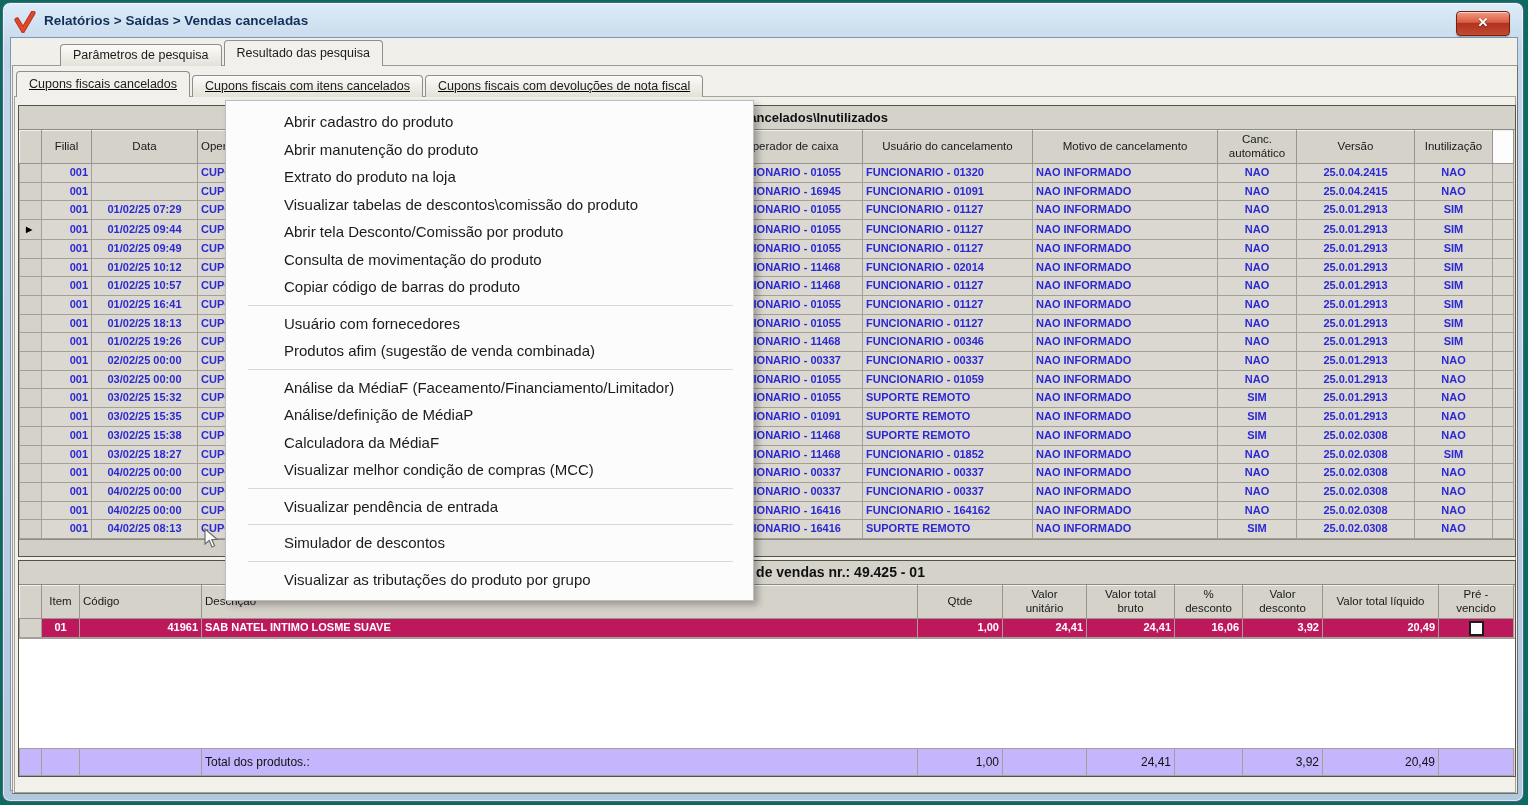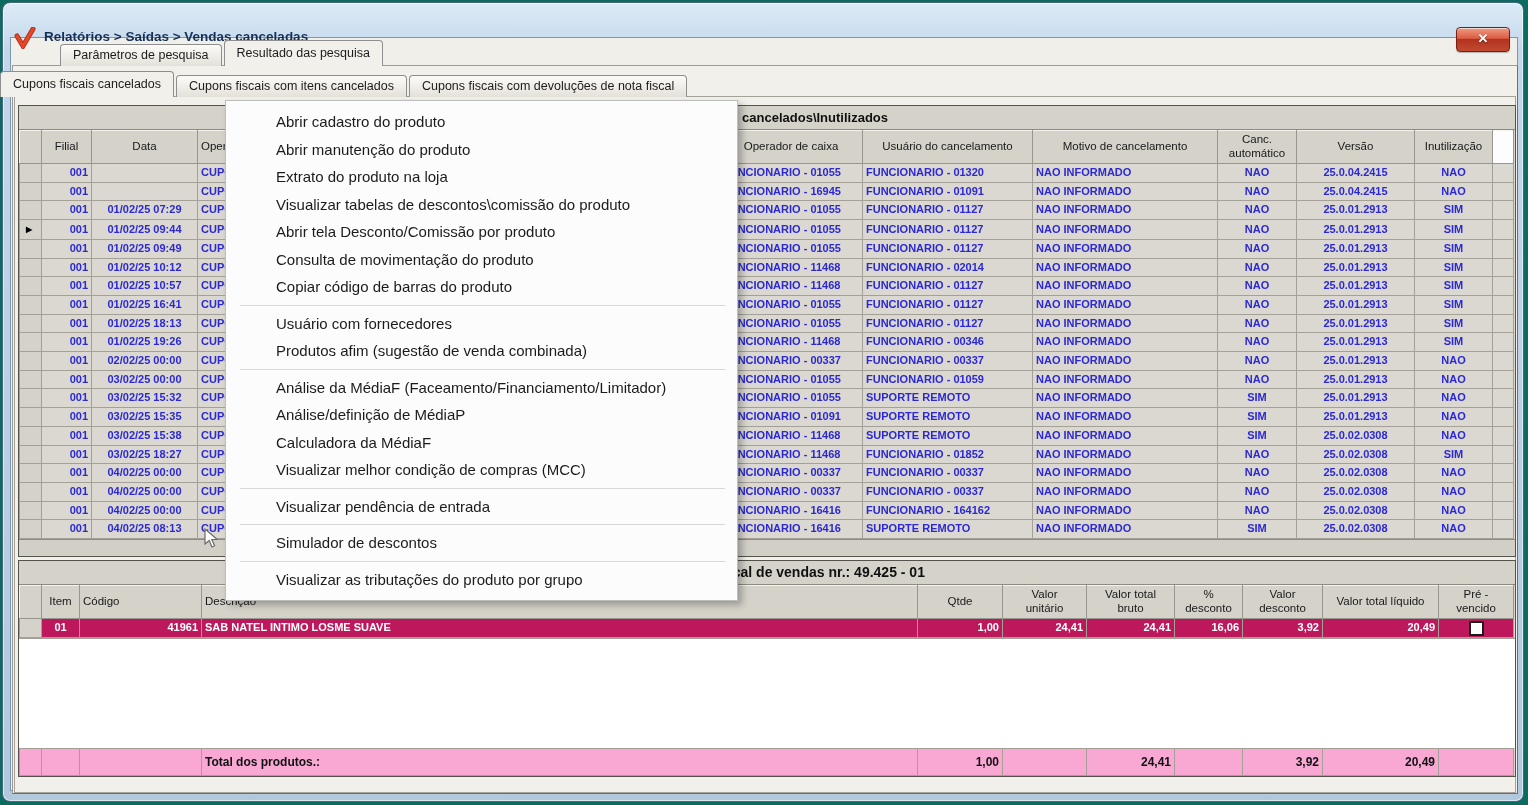--- a/index.html
+++ b/index.html
@@ -2,35 +2,35 @@
 <html><head>
 <meta charset="utf-8">
 <style>
   html,body{margin:0;padding:0;background:#0d6a60;}
   .screen{position:relative;width:1528px;height:805px;background:#0d6a60;overflow:hidden;
           font-family:"Liberation Sans",sans-serif;}
   
   .win{position:absolute;left:2px;top:2px;width:1520px;height:798px;border-radius:8px;
        background:linear-gradient(180deg,#dcebf7 0%,#c3d7ea 6%,#b2c8dd 100%);
        border:1px solid #45677f;box-shadow:inset 0 0 0 1px rgba(255,255,255,.55);}
-  .titlebar{position:absolute;left:12px;top:24px;width:1504px;height:28px;z-index:4;}
+  .titlebar{position:absolute;left:12px;top:8px;width:1504px;height:28px;z-index:4;}
   .logo{position:absolute;left:2px;top:3px;}
   .title{position:absolute;left:32px;top:0;line-height:26px;font-size:13.5px;font-weight:bold;color:#13305a;}
   .close-btn{position:absolute;right:6px;top:3px;width:52px;height:23px;border-radius:4px;cursor:default;
        background:linear-gradient(180deg,#f29a83 0%,#da5c42 45%,#b23220 50%,#c14a30 100%);
        border:1px solid #77200f;box-shadow:inset 0 1px 0 rgba(255,255,255,.6),0 1px 1px rgba(0,0,0,.25);
        text-align:center;}
   .close-btn span{color:#fff;font-size:13px;font-weight:bold;line-height:22px;text-shadow:0 1px 1px rgba(0,0,0,.5);}
   
   .client{position:absolute;left:10px;top:37px;width:1506px;height:752px;background:#f1efe9;
           border:1px solid #7d97b2;z-index:2;}
   
   .tabbar{position:absolute;display:flex;align-items:flex-end;z-index:6;}
   .main-tabs{left:14px;top:40px;height:26px;padding-left:46px;}
-  .sub-tabs{left:0;top:71px;height:26px;}
+  .sub-tabs{left:16px;top:71px;height:26px;text-decoration:underline;}
   .tab{height:21px;line-height:21px;padding:0 12px;margin-right:2px;font-size:12.5px;color:#1c1c1c;
        background:linear-gradient(#fcfbf8,#e4e1d9);border:1px solid #8e8e8e;border-bottom:none;
        border-radius:4px 4px 0 0;white-space:nowrap;}
   .tab.active{height:25px;line-height:24px;background:#f2f0ea;position:relative;z-index:7;}
   .panel1{position:absolute;left:12px;top:65px;width:1504px;height:727px;background:#f2f0ea;
           border:1px solid #9a9a9a;border-right-color:#6f6f6f;border-bottom-color:#6f6f6f;z-index:5;}
   .panel2{position:absolute;left:14px;top:96px;width:1500px;height:695px;background:#f2f0ea;
           border:1px solid #a5a29a;z-index:5;}
   
   .grid{position:absolute;left:18px;background:#dbd8d1;border:1px solid #55524c;z-index:8;}
@@ -46,25 +46,25 @@
   .dgrid th.fillh{background:#fdfdfd;}
   .dgrid td{border:1px solid #a49f97;font-size:11px;font-weight:bold;color:#2b28d4;background:#dbd8d1;
         white-space:nowrap;overflow:hidden;height:17.7px;line-height:17.7px;padding:0 3px;}
   .dgrid td.sel{background:#d5d2ca;padding:0 1px;}
   tr.current td.sel::after{content:"▶";color:#000;font-size:8px;padding-left:5px;}
   .ta-c{text-align:center}.ta-r{text-align:right}.ta-l{text-align:left}
   .th-l{text-align:left}
   .hscroll{height:16px;background:#d2cfc7;border-top:1px solid #8d8a82;}
   .grid-void{height:109px;background:#ffffff;border-top:1px solid #a49f97;}
   tr.sel-row td{background:#be185d;color:#ffffff;}
-  tr.total-row td{background:#f9a8d4;color:#111;font-weight:bold;font-size:12px;height:26px;line-height:26px;margin-top:14px;}
+  tr.total-row td{background:#c4b5fd;color:#111;font-weight:normal;font-size:12px;height:26px;line-height:26px;margin-top:14px;}
   .cb{display:inline-block;width:11px;height:11px;background:#fff;border:2px solid #1c1c1c;vertical-align:middle;}
   
   .menu{position:absolute;left:225px;top:100px;width:511px;z-index:50;background:#fcfcfc;
-        border:1px solid #bdbdbd;box-shadow:4px 4px 7px rgba(0,0,0,.28);padding:7px 0;}
+        border:1px solid #bdbdbd;box-shadow:4px 4px 7px rgba(0,0,0,.28);padding:7px 8px;}
   .menu-item{padding:5px 10px 5px 50px;font-size:15px;line-height:17.5px;color:#1b1b1b;white-space:nowrap;}
   .menu-sep{display:none;}
   .menu-sep.show{display:block;height:1px;background:#d8d8d8;margin:4px 12px 4px 14px;}
   
   .cursor{position:absolute;left:204px;top:528px;z-index:99;}
 </style>
 </head>
 <body>
 
 <div class="screen">

